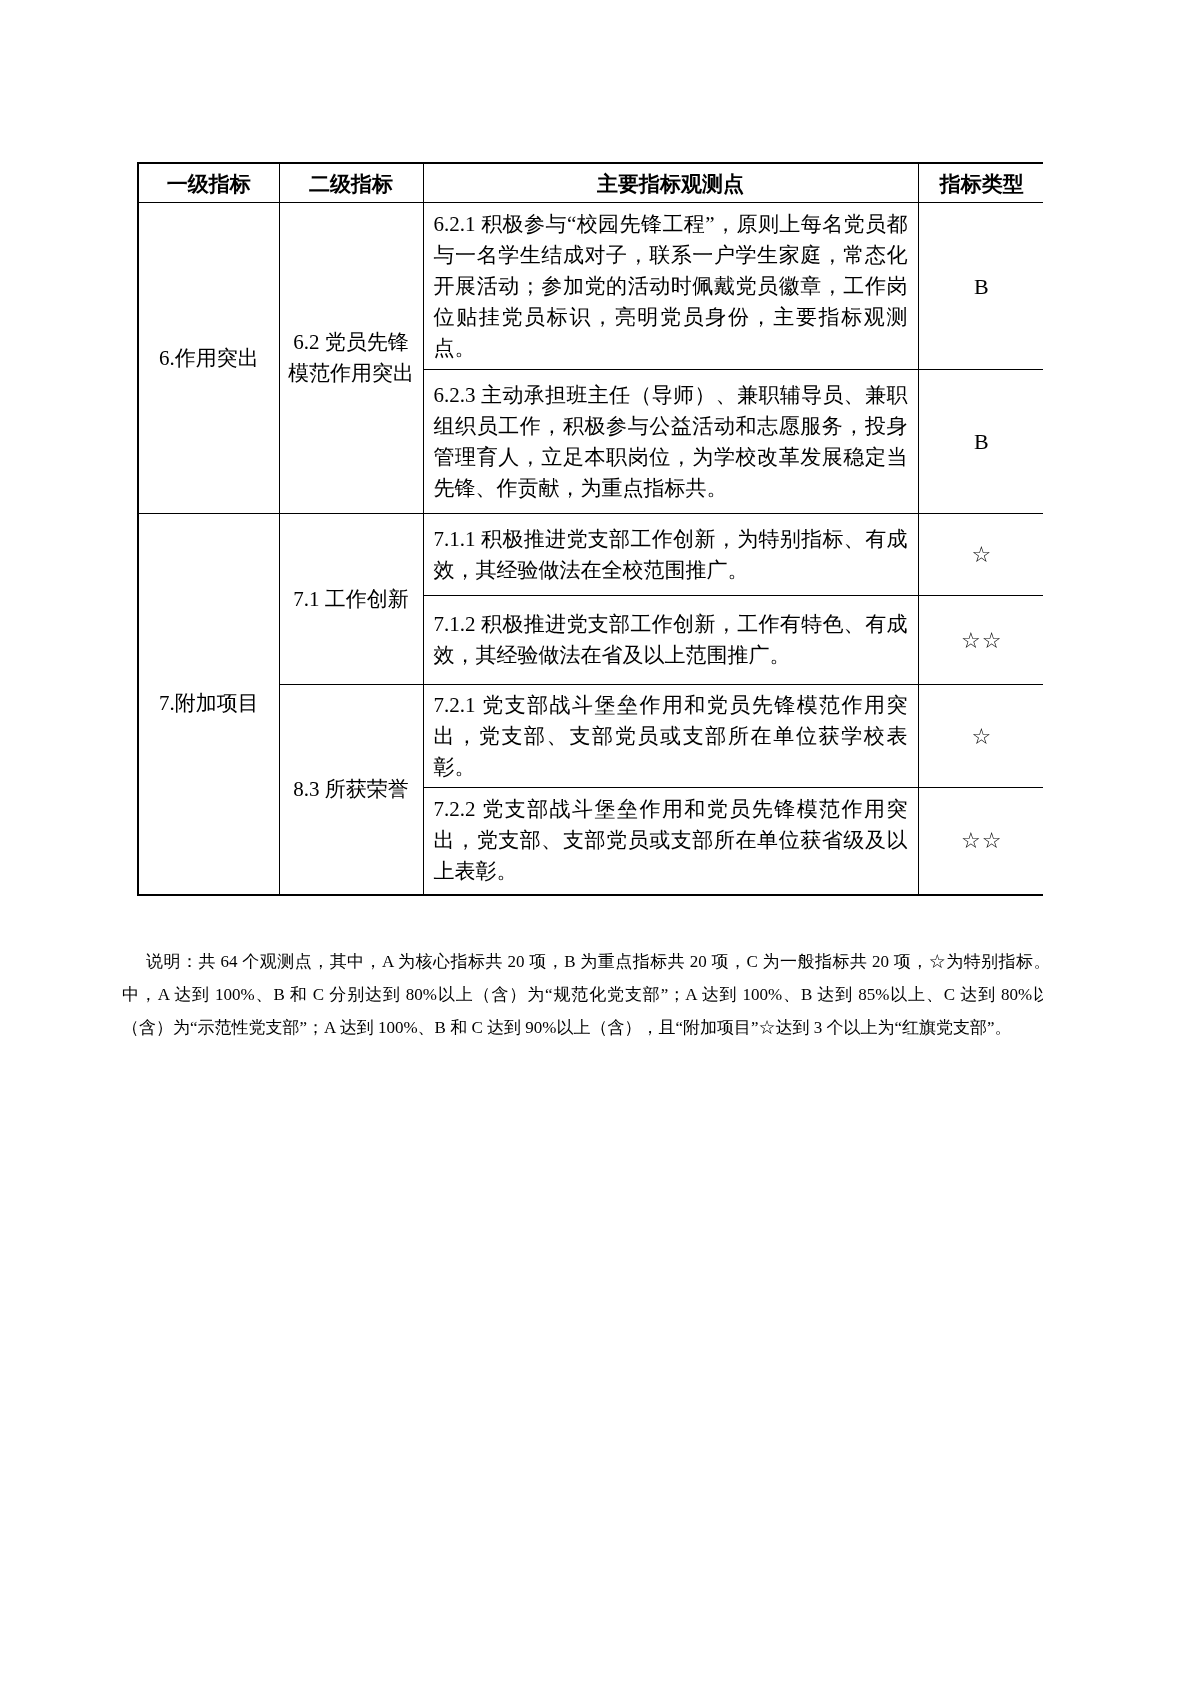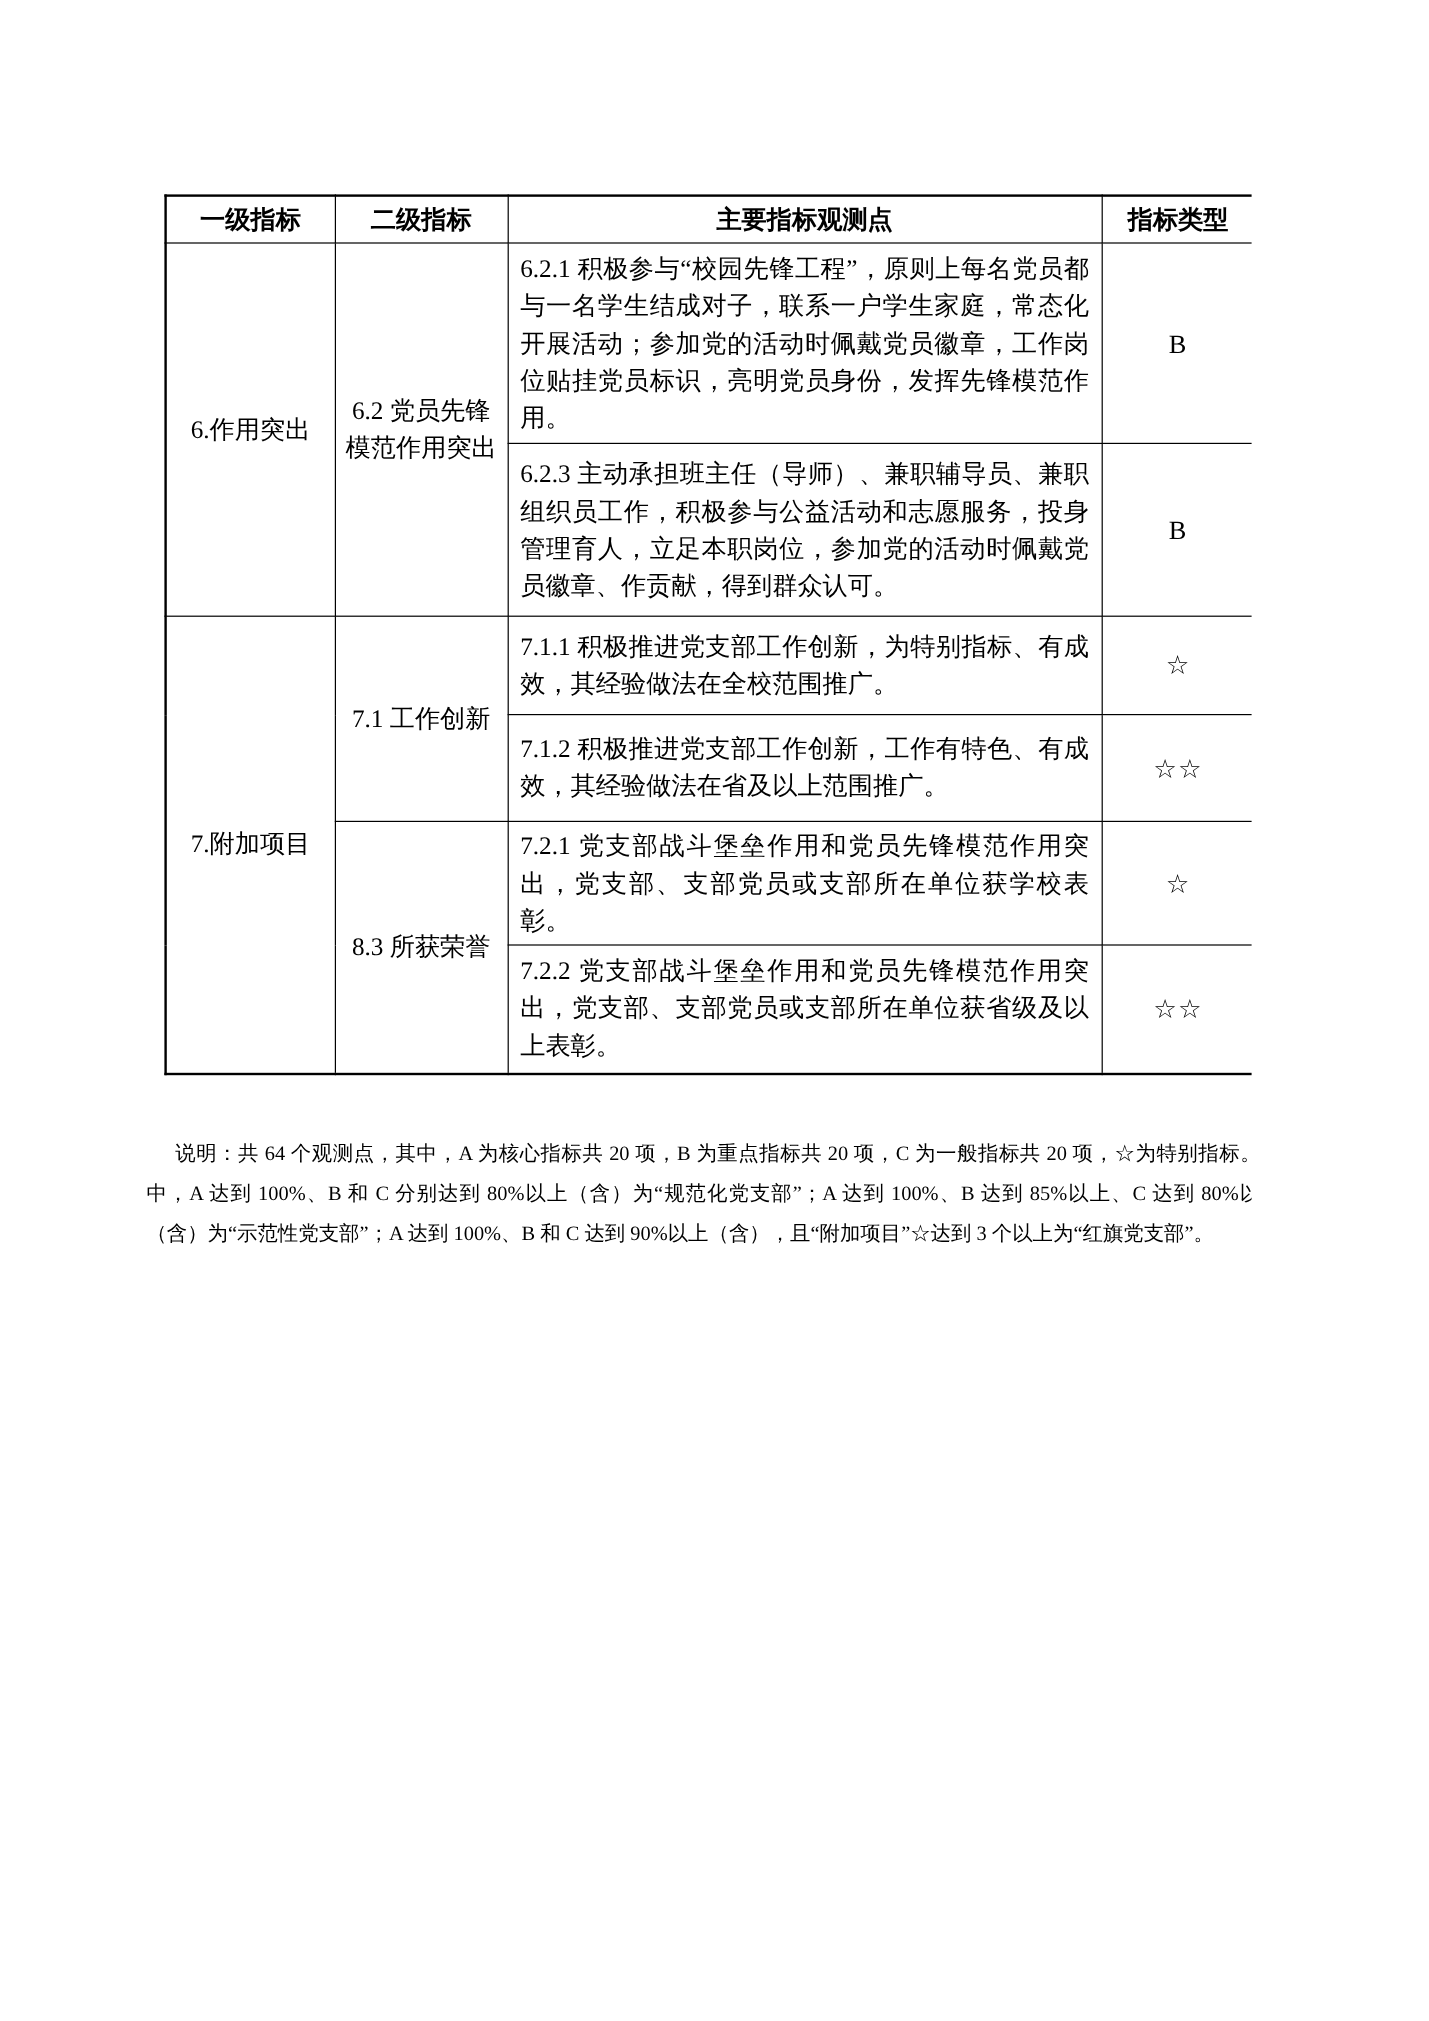--- a/index.html
+++ b/index.html
@@ -104,26 +104,26 @@
       <tr class="r-head">
         <th>一级指标</th>
         <th>二级指标</th>
         <th>主要指标观测点</th>
         <th>指标类型</th>
       </tr>
 
       <tr class="r-621">
         <td class="cell-level1" rowspan="2">6.作用突出</td>
         <td class="cell-level2" rowspan="2">6.2 党员先锋模范作用突出</td>
-        <td class="cell-observation">6.2.1 积极参与“校园先锋工程”，原则上每名党员都与一名学生结成对子，联系一户学生家庭，常态化开展活动；参加党的活动时佩戴党员徽章，工作岗位贴挂党员标识，亮明党员身份，发挥先锋模范作用。</td>
+        <td class="cell-observation">6.2.1 积极参与“校园先锋工程”，原则上每名党员都与一名学生结成对子，联系一户学生家庭，常态化开展活动；参加党的活动时佩戴党员徽章，工作岗位贴挂党员标识，亮明党员身份，主要指标观测点。</td>
         <td class="cell-type">B</td>
       </tr>
 
       <tr class="r-623">
-        <td class="cell-observation">6.2.3 主动承担班主任（导师）、兼职辅导员、兼职组织员工作，积极参与公益活动和志愿服务，投身管理育人，立足本职岗位，参加党的活动时佩戴党员徽章、作贡献，得到群众认可。</td>
+        <td class="cell-observation">6.2.3 主动承担班主任（导师）、兼职辅导员、兼职组织员工作，积极参与公益活动和志愿服务，投身管理育人，立足本职岗位，为学校改革发展稳定当先锋、作贡献，为重点指标共。</td>
         <td class="cell-type">B</td>
       </tr>
 
       <tr class="r-711">
         <td class="cell-level1" rowspan="4">7.附加项目</td>
         <td class="cell-level2" rowspan="2">7.1 工作创新</td>
         <td class="cell-observation">7.1.1 积极推进党支部工作创新，为特别指标、有成效，其经验做法在全校范围推广。</td>
         <td class="cell-type">☆</td>
       </tr>
 

